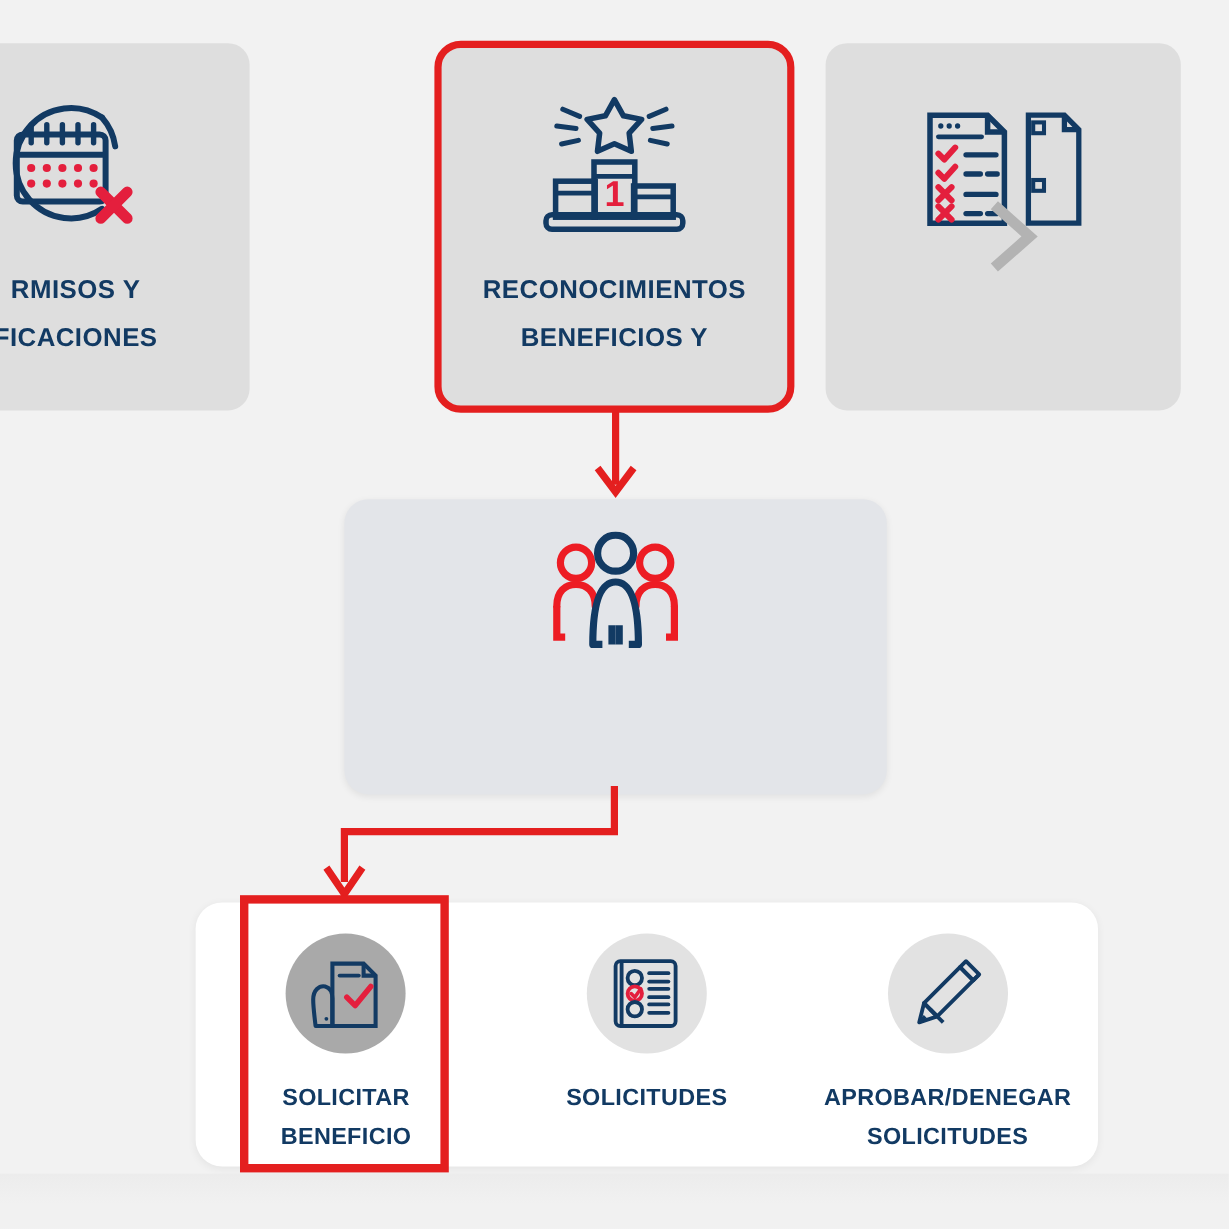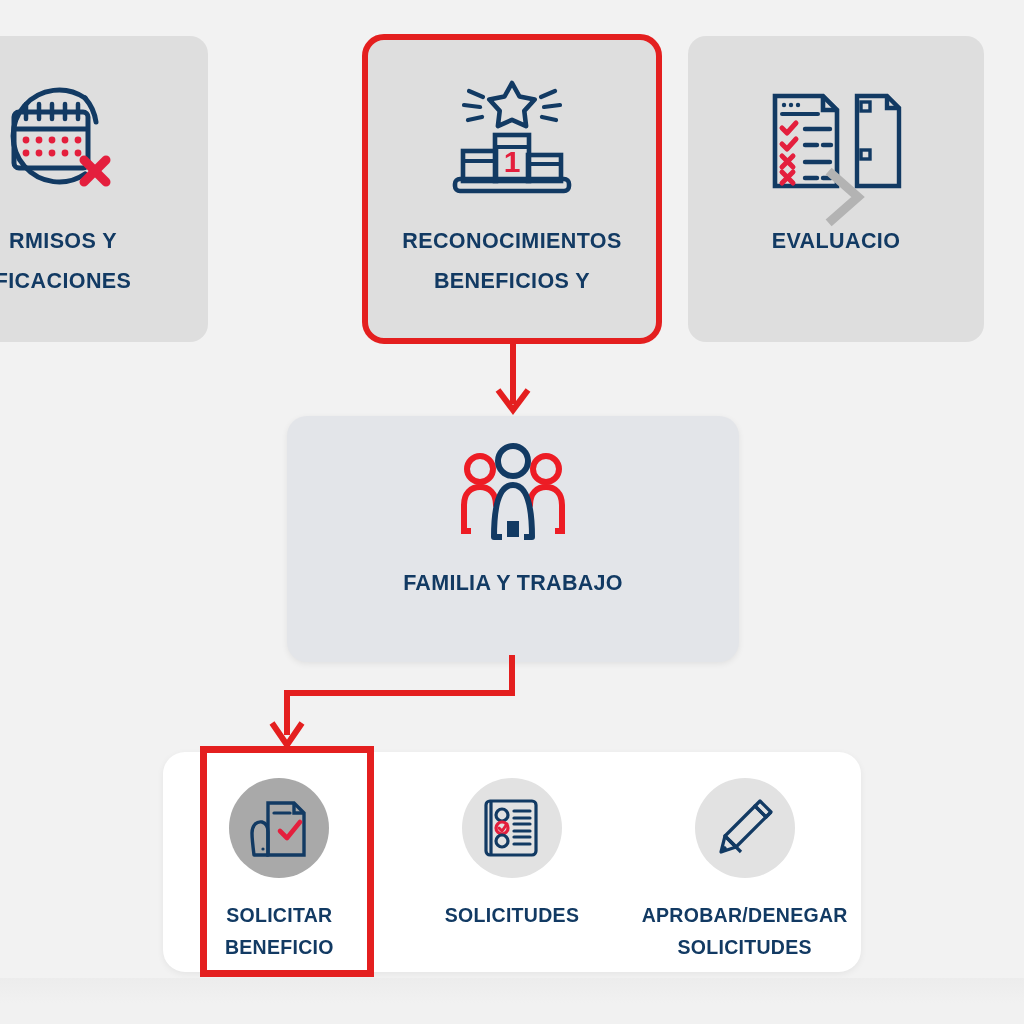--- a/index.html
+++ b/index.html
@@ -146,21 +146,21 @@
     width: 300px;
     height: 100px;
     z-index: 3;
   }
 
   
   .actions-panel {
     position: absolute;
     left: 163px;
     top: 752px;
-    width: 698px;
+    width: 752px;
     height: 220px;
     background: #ffffff;
     border-radius: 22px;
     box-shadow: 0 2px 7px rgba(0,0,0,0.06);
     display: flex;
     flex-direction: row;
     align-items: flex-start;
     box-sizing: border-box;
     padding-top: 26px;
   }
@@ -318,21 +318,20 @@
             <line x1="44" y1="55" x2="69" y2="55"></line>
             <line x1="44" y1="71" x2="56" y2="71"></line>
             <line x1="62" y1="71" x2="70" y2="71"></line>
             <line x1="44" y1="88" x2="69" y2="88"></line>
             <line x1="44" y1="104" x2="56" y2="104"></line>
             <line x1="62" y1="104" x2="70" y2="104"></line>
           </g>
         </svg>
       </div>
       <div class="cat-label">
-        <div>EVALUACIO</div>
       </div>
     </div>
   </div>
 
   <div class="sel-outline-top"></div>
 
   <div class="carousel-next">
     <svg width="52" height="62" viewBox="0 0 52 62" fill="none">
       <polyline points="12,8 38,31 12,54" stroke="#b3b3b3" stroke-width="9" stroke-linecap="square" stroke-linejoin="miter" fill="none"></polyline>
     </svg>
@@ -359,21 +358,20 @@
 
         <circle cx="65" cy="18" r="15" stroke="#123a63" stroke-width="6" fill="none"></circle>
         <path d="M46 94 c0-34 6-52 19-52 c13 0 19 18 19 52" stroke="#123a63" stroke-width="6" fill="none" stroke-linecap="round"></path>
         <path d="M46 94 h8" stroke="#123a63" stroke-width="6" stroke-linecap="butt"></path>
         <path d="M76 94 h8" stroke="#123a63" stroke-width="6" stroke-linecap="butt"></path>
         <path d="M62 78 v16" stroke="#123a63" stroke-width="6" stroke-linecap="butt"></path>
         <path d="M68 78 v16" stroke="#123a63" stroke-width="6" stroke-linecap="butt"></path>
       </svg>
     </div>
     <div class="mid-label">
-      <div>FAMILIA Y TRABAJO</div>
     </div>
   </div>
 
   <div class="arrow-two">
     <svg width="300" height="100" viewBox="0 0 300 100" fill="none">
       <polyline points="257,0 257,38 32,38 32,80" stroke="#e41f1f" stroke-width="6" fill="none" stroke-linecap="butt" stroke-linejoin="miter"></polyline>
       <polyline points="17,68 32,90 47,68" stroke="#e41f1f" stroke-width="6" fill="none" stroke-linecap="butt" stroke-linejoin="miter"></polyline>
     </svg>
   </div>
 

